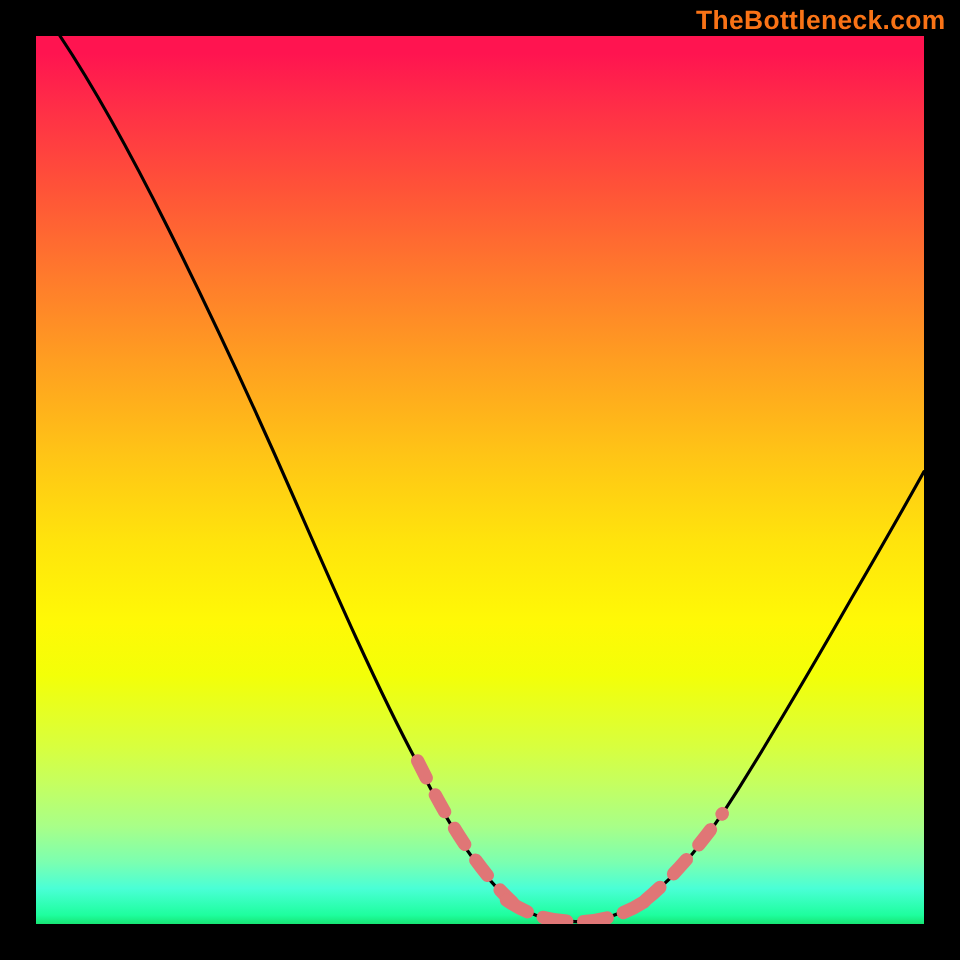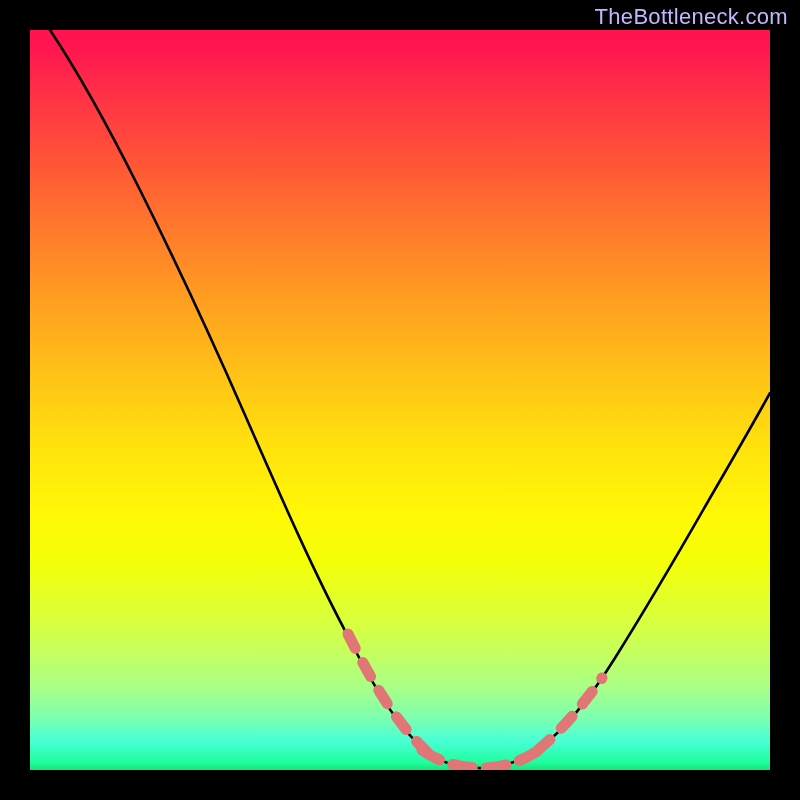--- a/index.html
+++ b/index.html
@@ -52,23 +52,23 @@
       #4affd6 96%,
       #1efe9e 99%,
       #17e574 100%
     );
   }
   .watermark {
     position: absolute;
     top: 4px;
     right: 12px;
     font-size: 22px;
-    font-weight: 400;
+    font-weight: 700;
     letter-spacing: 0.3px;
-    color: #c4b5fd;
+    color: #f97316;
     user-select: none;
   }
   svg.curve {
     position: absolute;
     left: 0;
     top: 0;
     width: 740px;
     height: 740px;
   }
 </style>

